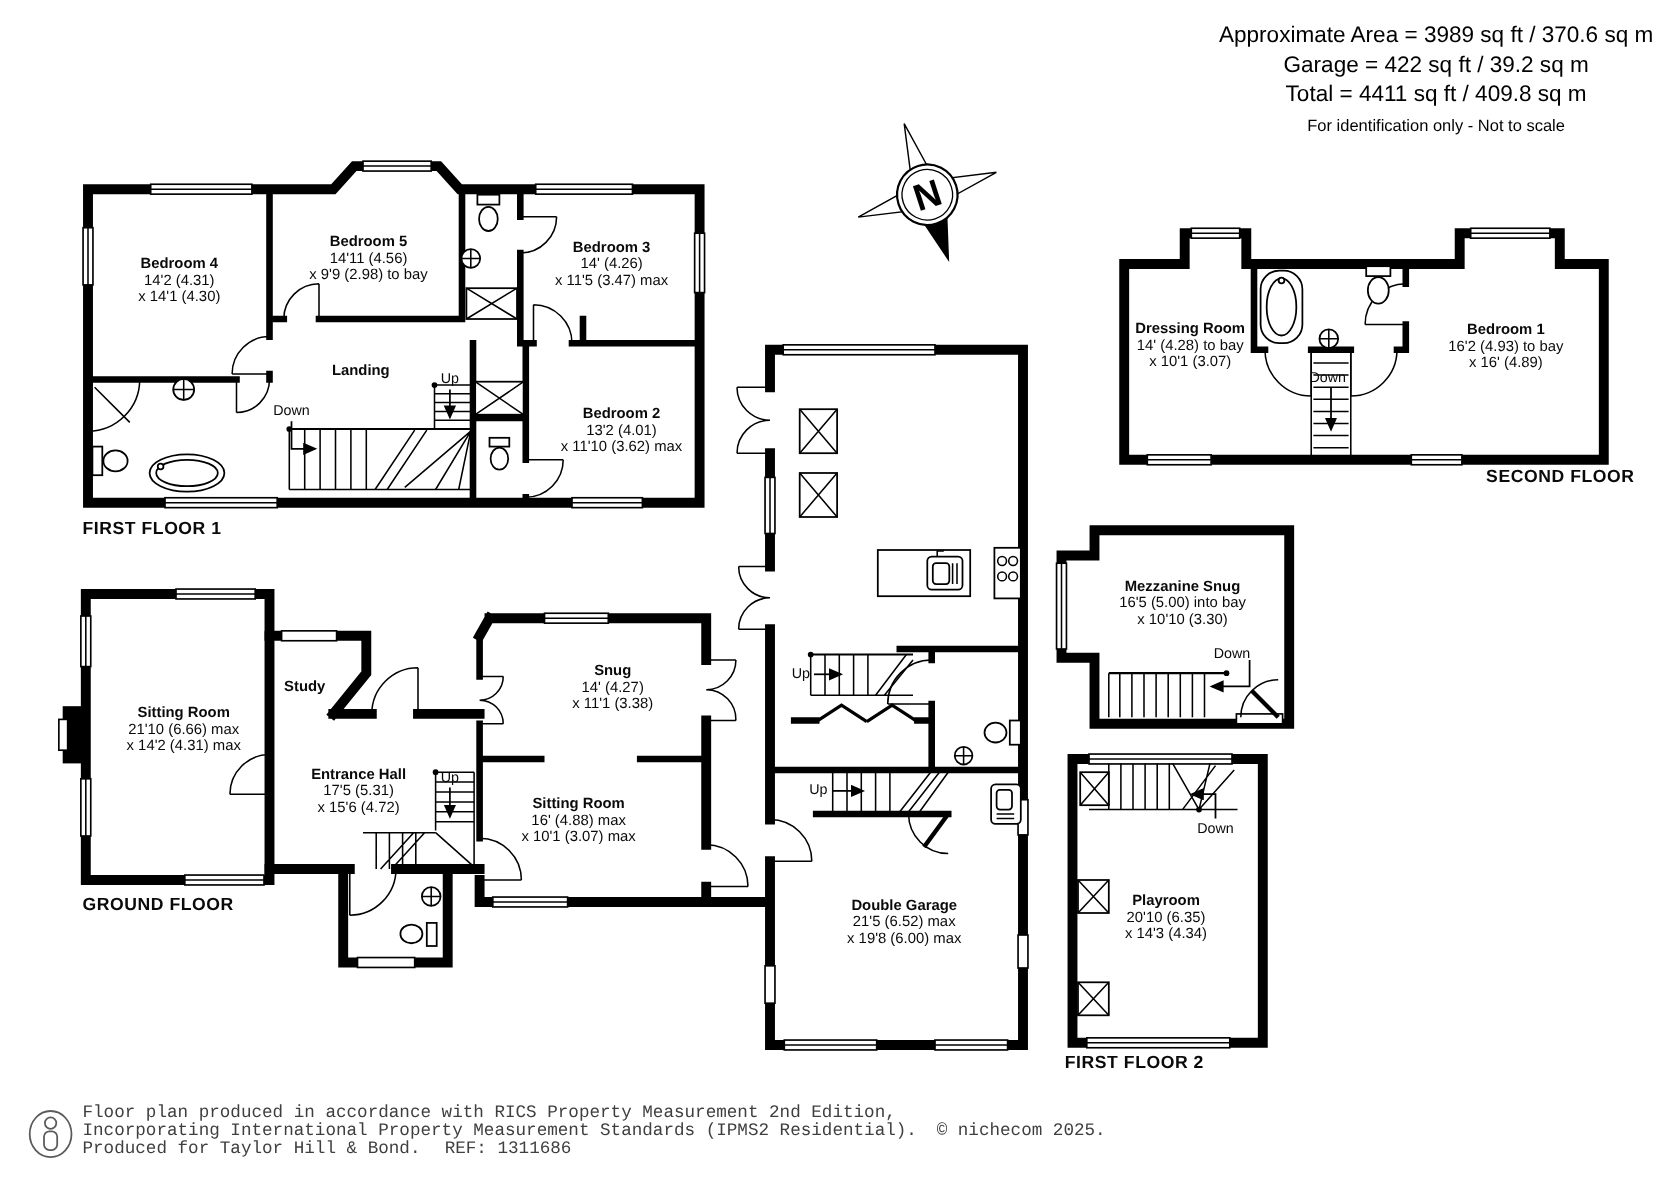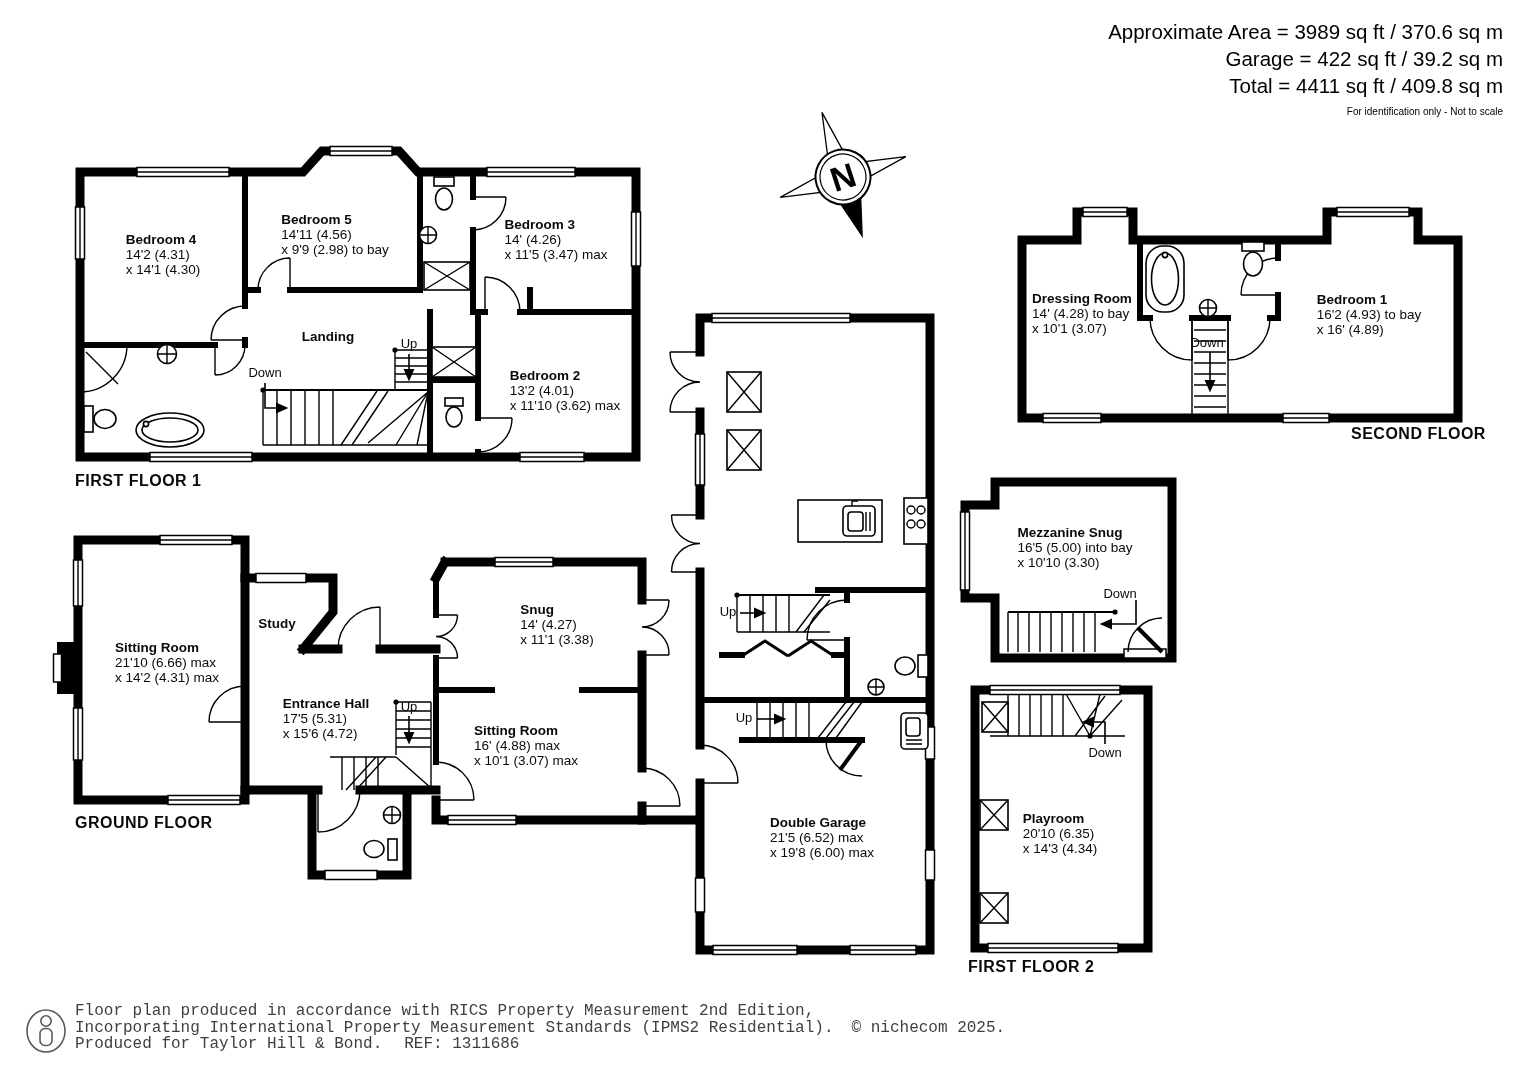--- a/index.html
+++ b/index.html
@@ -1,26 +1,26 @@
 <!DOCTYPE html>
 <html><head>
 <meta charset="utf-8">
 <style>
   html,body{margin:0;padding:0;background:#fff;}
   #page{position:relative;width:1527px;height:1080px;background:#fff;overflow:hidden;
         font-family:"Liberation Sans",sans-serif;color:#000;}
   svg{position:absolute;left:0;top:0;}
-  .room-label{position:absolute;transform:translateX(-50%);text-align:left;line-height:15px;white-space:nowrap;color:#0a0a0a;}
+  .room-label{position:absolute;transform:translateX(-50%);text-align:center;line-height:15px;white-space:nowrap;color:#0a0a0a;}
   .rname{font-weight:bold;font-size:13.5px;}
   .rdim{font-size:13.5px;}
   .floor-label{position:absolute;font-weight:bold;font-size:16px;letter-spacing:.5px;color:#0a0a0a;white-space:nowrap;}
   .stair-label{position:absolute;transform:translateX(-50%);font-weight:normal;font-size:13px;color:#0a0a0a;}
-  #summary{position:absolute;top:18px;right:24px;text-align:right;}
+  #summary{position:absolute;top:18px;right:24px;text-align:center;}
   #summary .hline{font-size:20.5px;line-height:27px;}
-  #summary .hnote{font-size:10px;margin-top:7px;}
+  #summary .hnote{font-size:15px;margin-top:7px;}
   #footer{position:absolute;left:75px;top:1003px;font-size:16px;line-height:16.5px;color:#3f3f3f;font-family:Liberation Mono, monospace;}
   #footer .cr{margin-left:18px;}
   #footer .ref{margin-left:22px;}
 </style>
 </head>
 <body>
 
 <div id="page">
 
 <svg width="1527" height="1080" viewBox="0 0 1527 1080">

